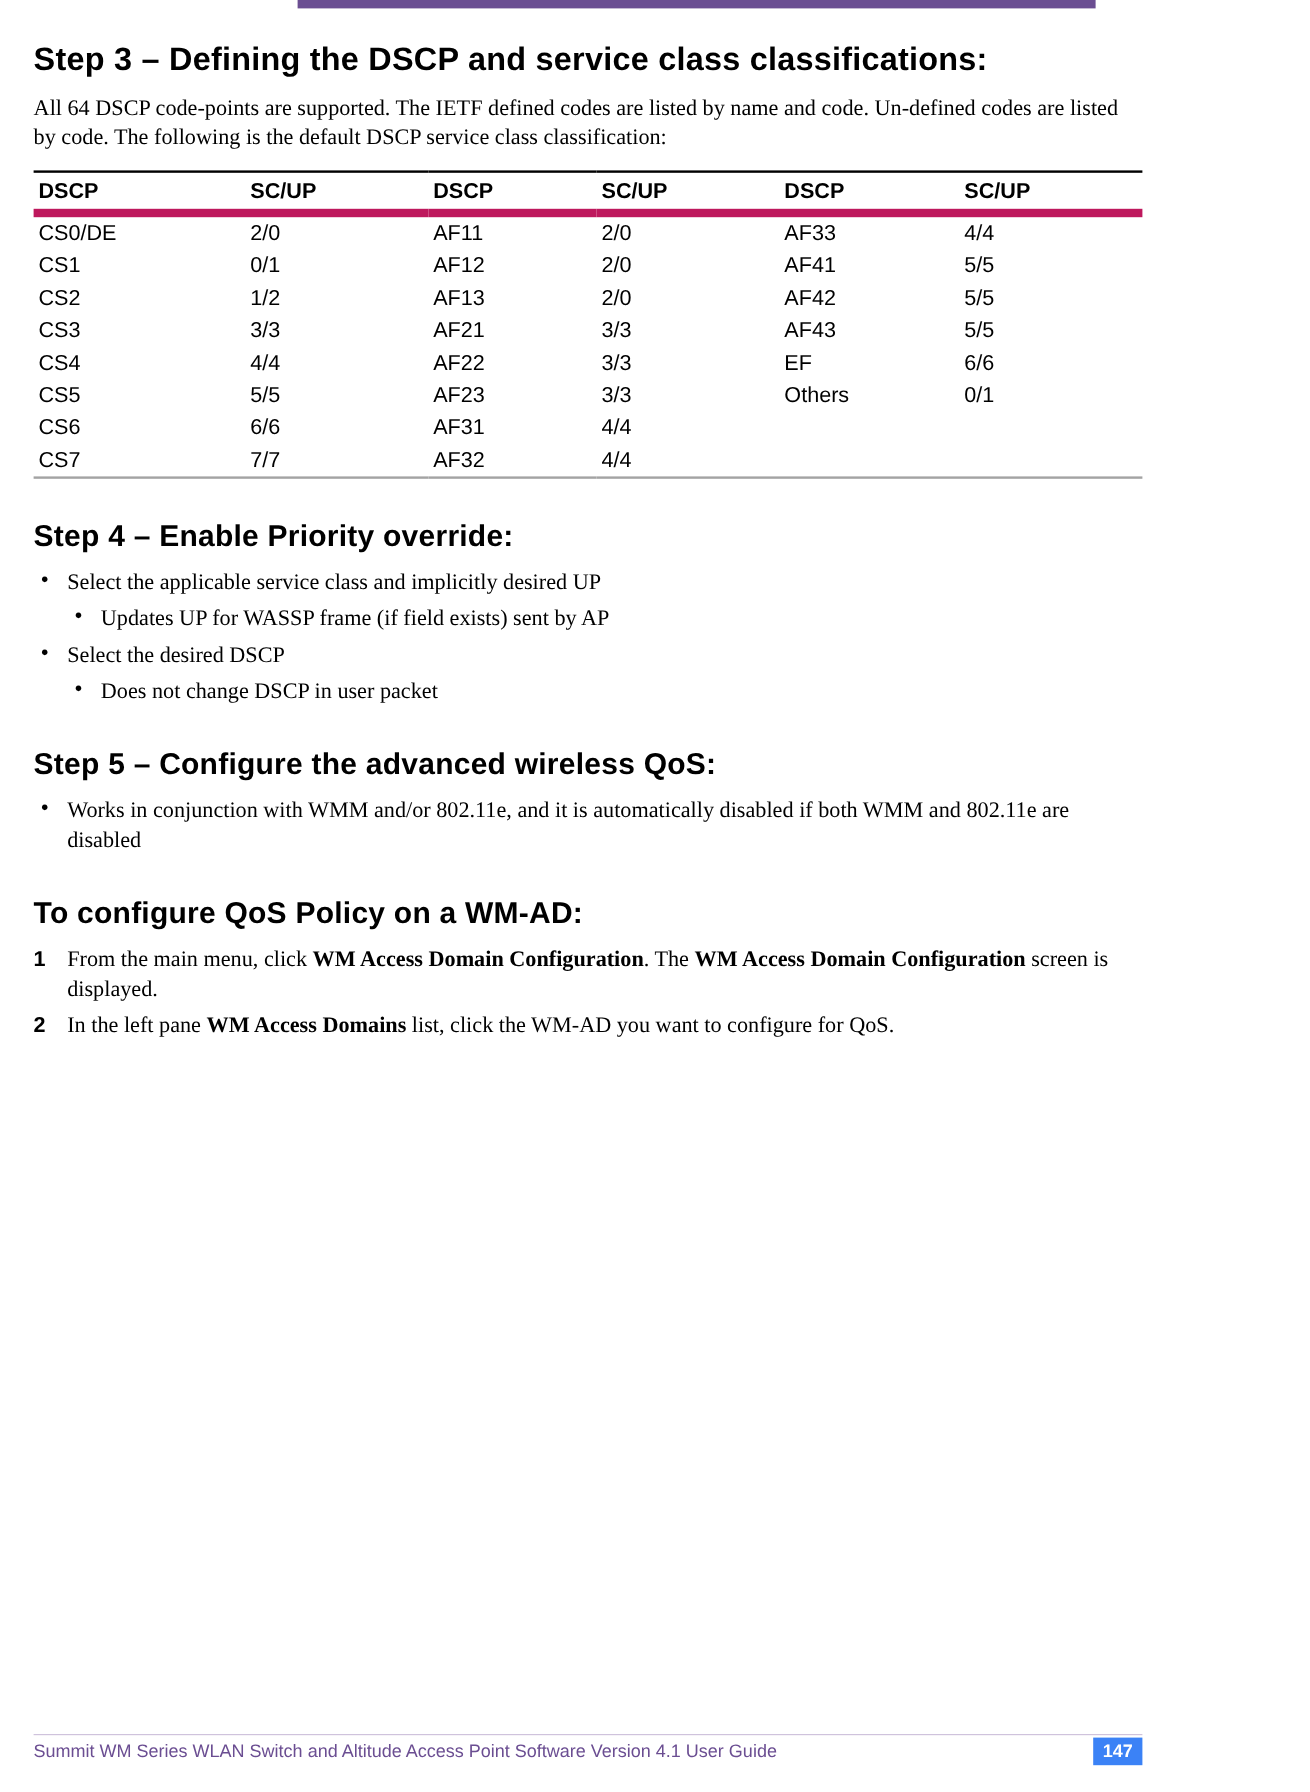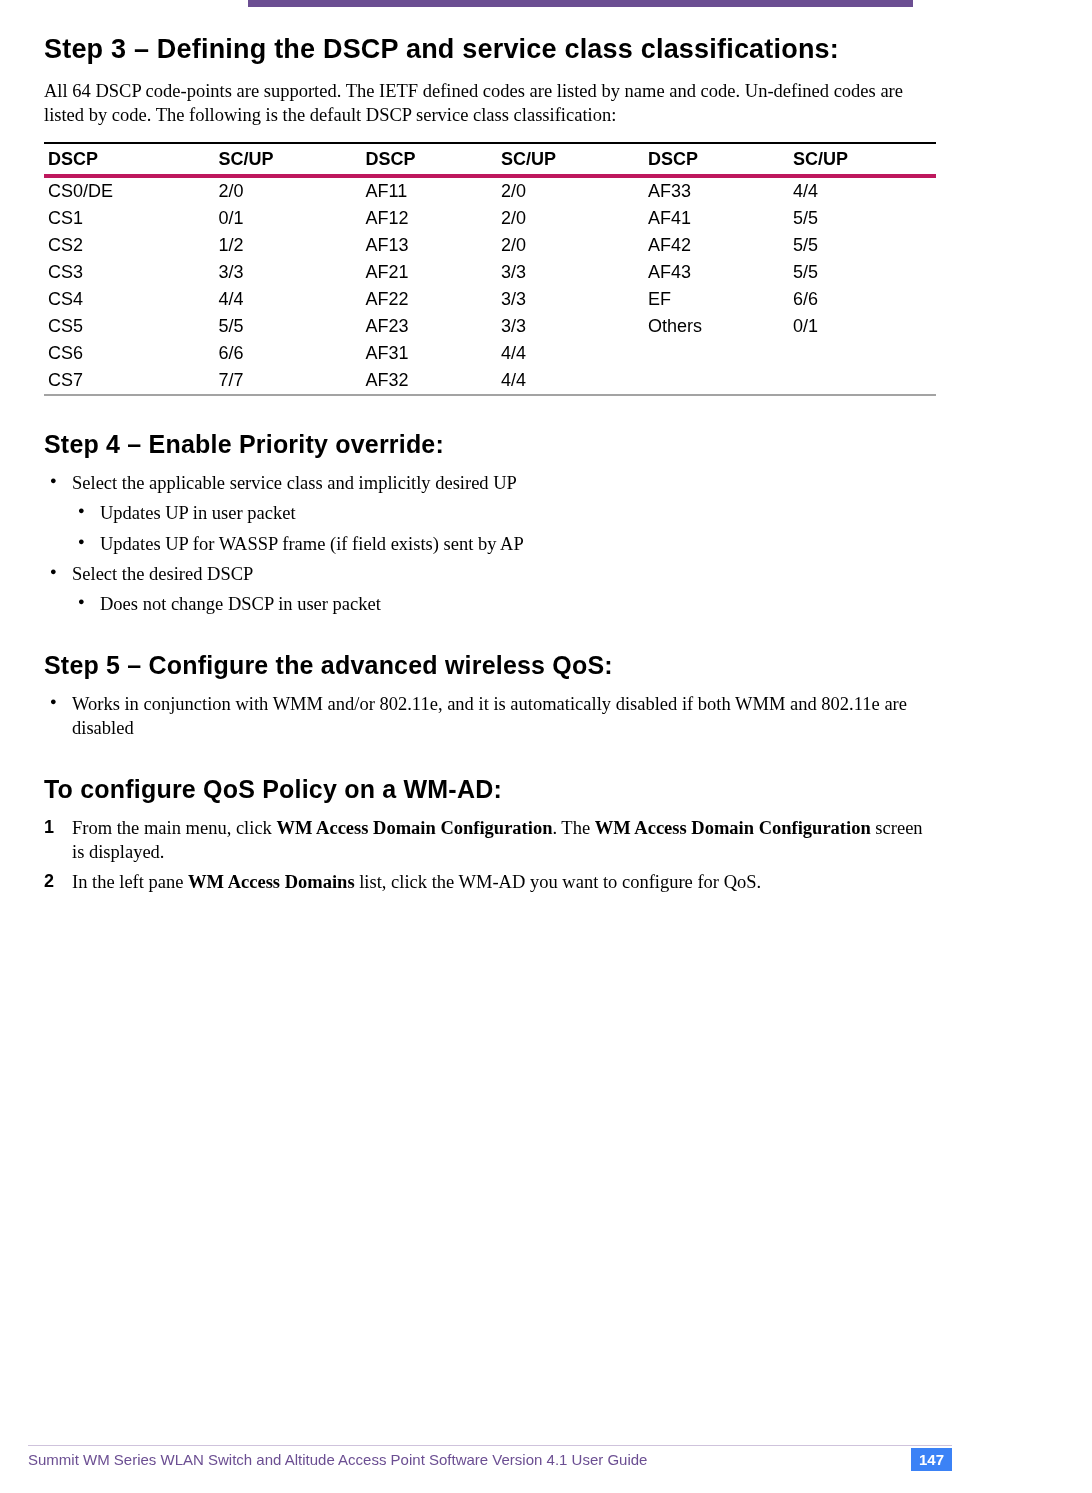--- a/index.html
+++ b/index.html
@@ -7,21 +7,21 @@
     padding: 0;
     background: #ffffff;
     font-family: Georgia, 'Times New Roman', serif;
     color: #000;
   }
   .page {
     width: 980px;
     height: 1493px;
     position: relative;
     box-sizing: border-box;
-    padding: 0 44px;
+    padding: 0 28px;
   }
   .top-rule {
     position: absolute;
     top: 0;
     left: 0;
     right: 0;
     height: 7px;
   }
   .top-rule .tab {
     position: absolute;
@@ -59,21 +59,21 @@
   
   .dscp-table {
     width: 100%;
     border-collapse: collapse;
     font-family: "Arial Narrow", Arial, sans-serif;
     font-size: 18px;
     margin-bottom: 10px;
   }
   .dscp-table thead tr {
     border-top: 2px solid #000;
-    border-bottom: 4px solid #be185d;
+    border-bottom: 7px solid #be185d;
   }
   .dscp-table th {
     text-align: left;
     font-weight: bold;
     padding: 5px 4px 4px 4px;
     font-stretch: condensed;
   }
   .dscp-table tbody tr:last-child {
     border-bottom: 2px solid #a3a3a3;
   }
@@ -262,21 +262,20 @@
             <td>4/4</td>
             <td></td>
             <td></td>
           </tr>
         </tbody>
     </table>
 
     <h3>Step 4 – Enable Priority override:</h3>
     <ul class="bullets" id="step4-list">
         <li>Select the applicable service class and implicitly desired UP<ul>
-            <li>Updates UP in user packet</li>
             <li>Updates UP for WASSP frame (if field exists) sent by AP</li>
           </ul></li>
         <li>Select the desired DSCP<ul>
             <li>Does not change DSCP in user packet</li>
           </ul></li>
       </ul>
 
     <h3>Step 5 – Configure the advanced wireless QoS:</h3>
     <ul class="bullets" id="step5a-list">
         <li>Works in conjunction with WMM and/or 802.11e, and it is automatically disabled if both WMM and 802.11e are disabled</li>

